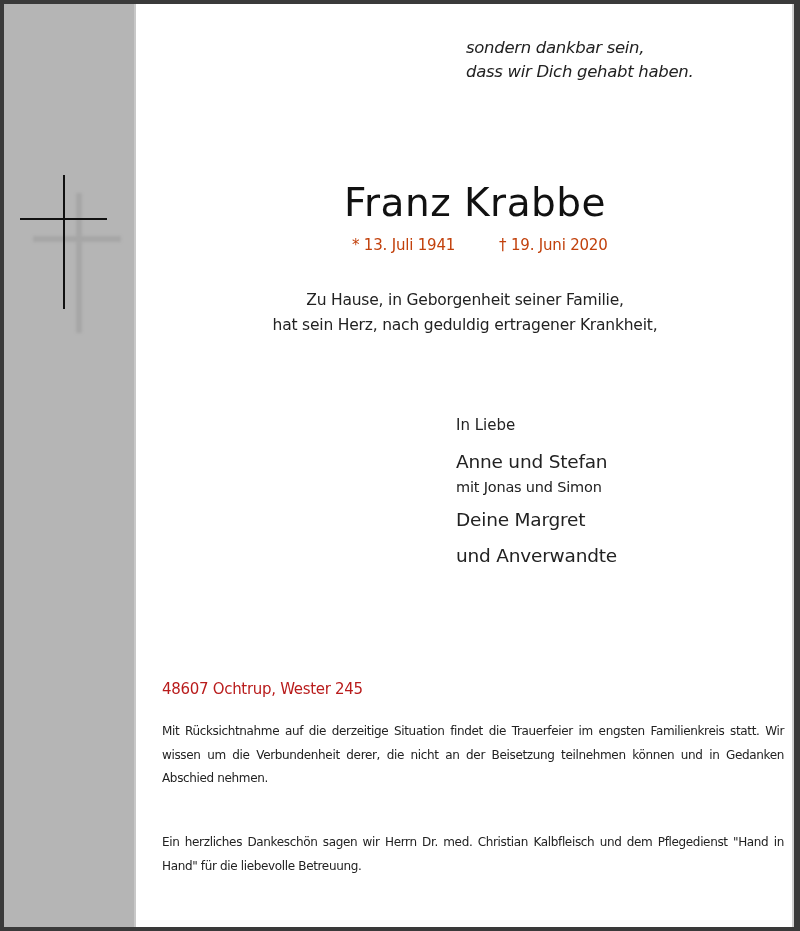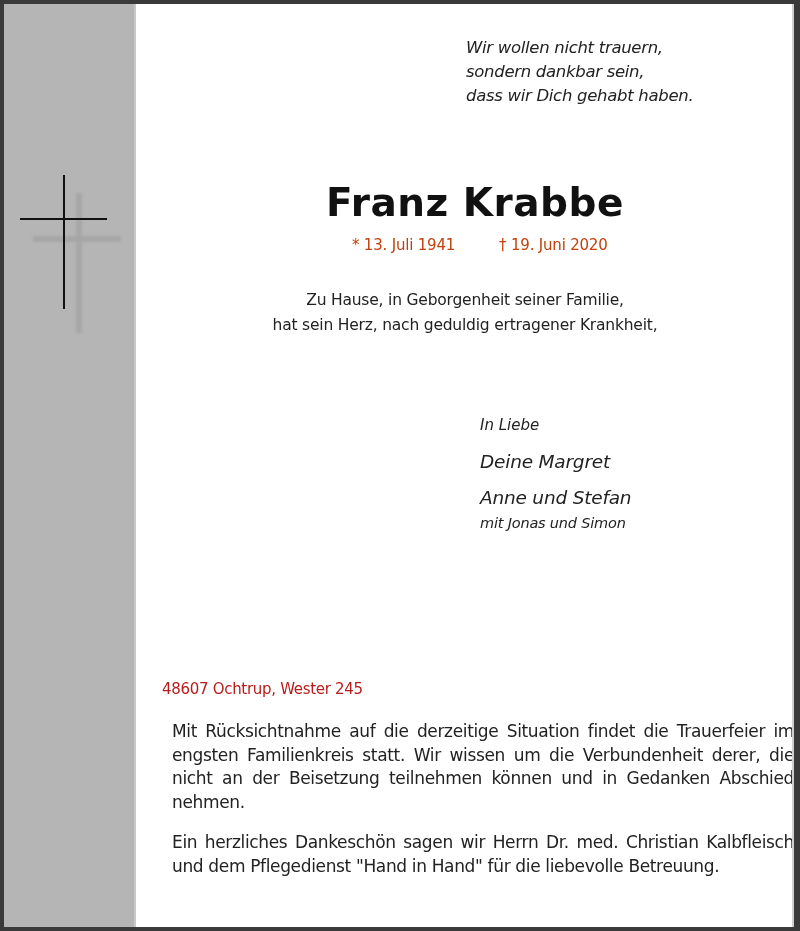--- a/index.html
+++ b/index.html
@@ -32,43 +32,43 @@
     .content { position: absolute; left: 132px; top: 0; right: 0; bottom: 0; }
     .poem {
       position: absolute; left: 330px; top: 32px;
       font-style: italic; font-size: 16.5px; line-height: 24px; color: #222;
       font-family: "DejaVu Sans", sans-serif;
       letter-spacing: -0.3px;
     }
     .poem div { white-space: nowrap; }
     .name {
       position: absolute; left: 0; right: 0; top: 176px; text-align: center;
-      font-size: 39px; font-weight: 700; color: #111; letter-spacing: 0.5px;
+      font-size: 39px; font-weight: 400; color: #111; letter-spacing: 0.5px;
       padding-left: 20px;
     }
     .dates {
       position: absolute; left: 216px; top: 232px; font-size: 15px; color: #c2410c; white-space: nowrap;
       letter-spacing: -0.2px;
     }
     .dates .death { margin-left: 44px; }
     .message {
       position: absolute; left: 0; right: 0; top: 284px; text-align: center;
       font-size: 15.5px; line-height: 25px; color: #222; padding-left: 0px;
       letter-spacing: -0.2px;
     }
-    .family { position: absolute; left: 344px; top: 412px; color: #222; font-style: italic; }
+    .family { position: absolute; left: 320px; top: 412px; color: #222; }
     .family .intro { font-size: 15px; margin-bottom: 16px; }
     .family .name-line { font-size: 18.5px; line-height: 24px; letter-spacing: -0.2px; }
     .family .sub { font-size: 14.5px; line-height: 18px; margin-top: 4px; letter-spacing: -0.2px; }
     .family .group { margin-bottom: 12px; }
     .family .group.tight { margin-bottom: 14px; }
     .address { position: absolute; left: 26px; top: 676px; font-size: 15px; color: #b91c1c; letter-spacing: -0.3px; }
     .para {
-      position: absolute; left: 26px; width: 622px; font-size: 17px; line-height: 23.5px;
-      text-align: justify; color: #222; letter-spacing: -0.35px; margin-left: 10px;
+      position: absolute; left: 26px; width: 622px; font-size: 12px; line-height: 23.5px;
+      text-align: justify; color: #222; letter-spacing: -0.35px;
     }
     .para1 { top: 716px; }
     .para2 { top: 827px; }
   </style>
 </head>
 <body>
 
 <div class="frame">
   <div class="band"></div>
   <div class="band-edge"></div>
@@ -77,44 +77,46 @@
     <div class="v"></div>
       <div class="h"></div>
   </div>
   <div class="cross cross-main">
     <div class="v"></div>
       <div class="h"></div>
   </div>
 
   <div class="content">
     <div class="poem">
-      <div>Wir wollen nicht trauern,</div>
       <div>sondern dankbar sein,</div>
       <div>dass wir Dich gehabt haben.</div>
     </div>
 
     <div class="name">Franz Krabbe</div>
 
     <div class="dates">
       <span class="birth">* 13. Juli 1941</span><span class="death">† 19. Juni 2020</span>
     </div>
 
     <div class="message">
       <div>Zu Hause, in Geborgenheit seiner Familie,</div>
       <div>hat sein Herz, nach geduldig ertragener Krankheit,</div>
     </div>
 
     <div class="family">
       <div class="intro">In Liebe</div>
       <div class="group">
+        <div class="name-line">Anne und Stefan</div>
+        <div class="sub">mit Jonas und Simon</div>
+      </div>
+      <div class="group">
         <div class="name-line">Deine Margret</div>
       </div>
       <div class="group">
-        <div class="name-line">Anne und Stefan</div>
-        <div class="sub">mit Jonas und Simon</div>
+        <div class="name-line">und Anverwandte</div>
       </div>
     </div>
 
     <div class="address">48607 Ochtrup, Wester 245</div>
 
     <div class="para para1">Mit Rücksichtnahme auf die derzeitige Situation findet die Trauerfeier im engsten Familienkreis statt. Wir wissen um die Verbundenheit derer, die nicht an der Beisetzung teilnehmen können und in Gedanken Abschied nehmen.</div>
     <div class="para para2">Ein herzliches Dankeschön sagen wir Herrn Dr. med. Christian Kalbfleisch und dem Pflegedienst "Hand in Hand" für die liebevolle Betreuung.</div>
   </div>
 </div>
 

